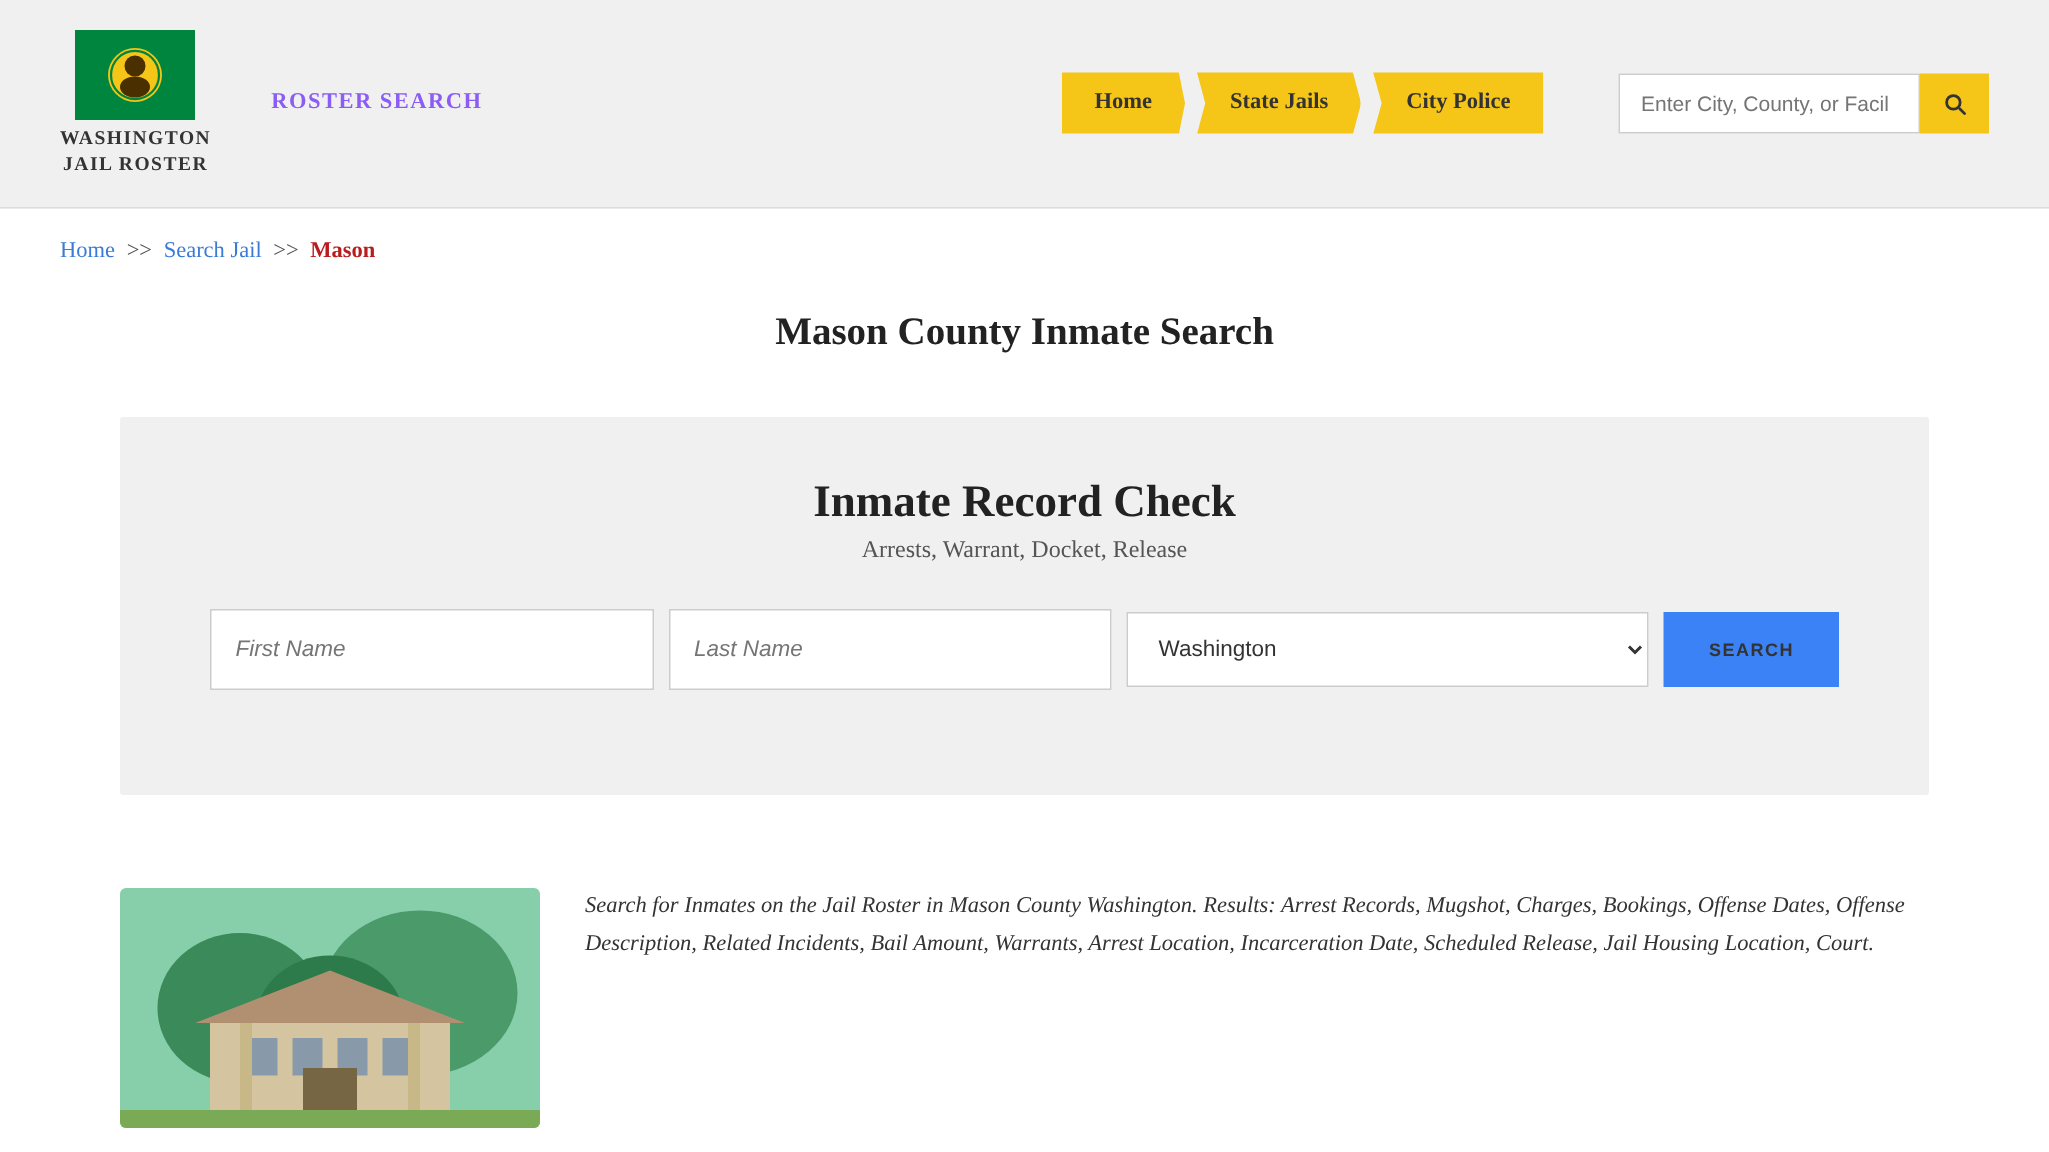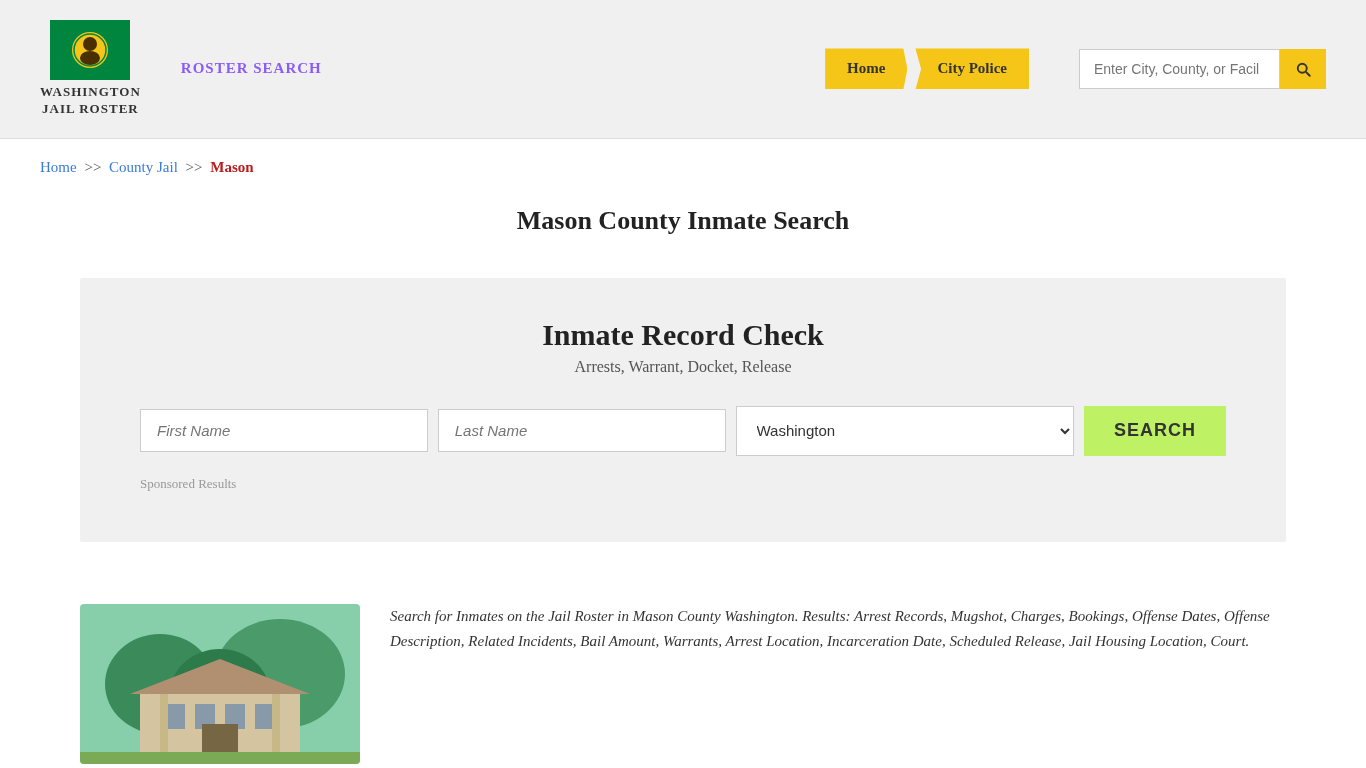--- a/index.html
+++ b/index.html
@@ -140,42 +140,42 @@
       display: flex;
       align-items: center;
       gap: 10px;
       margin-bottom: 20px;
     }
     .record-check-form input[type="text"] {
       padding: 12px 16px;
       font-size: 15px;
       border: 1px solid #ccc;
       outline: none;
-      height: 43px;
+      height: 54px;
       flex: 1;
       font-style: italic;
       color: #888;
     }
     .record-check-form select {
       padding: 12px 16px;
       font-size: 15px;
       border: 1px solid #ccc;
       outline: none;
       height: 50px;
       flex: 1.2;
       color: #333;
       background: #fff;
     }
     .search-btn {
-      background: #bef264;
+      background: #3b82f6;
       color: #333;
       border: none;
       padding: 0 30px;
       height: 50px;
-      font-size: 18px;
+      font-size: 12px;
       font-weight: bold;
       cursor: pointer;
       letter-spacing: 1px;
       flex-shrink: 0;
     }
     .sponsored-label {
       font-size: 13px;
       color: #999;
     }
 
@@ -226,38 +226,39 @@
     <div class="logo-title">
       <span>WASHINGTON</span><br>
       <span>JAIL ROSTER</span>
     </div>
   </a>
 
   <span class="roster-search-label">ROSTER SEARCH</span>
 
   <nav class="nav-area">
     <a class="nav-btn" href="#">Home</a>
+    <a class="nav-btn" href="#">State Jails</a>
     <a class="nav-btn" href="#">City Police</a>
   </nav>
 
   <div class="search-area">
     <input class="header-search-input" type="text" placeholder="Enter City, County, or Facil" style="">
     <button class="header-search-btn">
       <svg class="search-icon-svg" viewBox="0 0 24 24">
         <path d="M21 21l-4.35-4.35M17 11A6 6 0 1 1 5 11a6 6 0 0 1 12 0z" stroke="#333" stroke-width="2.5" fill="none" stroke-linecap="round"></path>
       </svg>
     </button>
   </div>
 </header>
 
 <div class="breadcrumb-area">
   <nav class="breadcrumb">
     <a href="#">Home</a>
     <span class="breadcrumb-sep">&gt;&gt;</span>
-    <a href="#">County Jail</a>
+    <a href="#">Search Jail</a>
     <span class="breadcrumb-sep">&gt;&gt;</span>
     <span class="breadcrumb-current">Mason</span>
   </nav>
 </div>
 
 <div class="page-title-area">
   <h1 class="page-title">Mason County Inmate Search</h1>
 </div>
 
 <div class="record-check-box">
@@ -265,21 +266,20 @@
   <p class="record-check-subtitle">Arrests, Warrant, Docket, Release</p>
 
   <div class="record-check-form">
     <input type="text" placeholder="First Name" style="">
     <input type="text" placeholder="Last Name" style="">
     <select id="state-select">
     <option value="Alabama">Alabama</option><option value="Alaska">Alaska</option><option value="Arizona">Arizona</option><option value="Arkansas">Arkansas</option><option value="California">California</option><option value="Colorado">Colorado</option><option value="Connecticut">Connecticut</option><option value="Delaware">Delaware</option><option value="Florida">Florida</option><option value="Georgia">Georgia</option><option value="Hawaii">Hawaii</option><option value="Idaho">Idaho</option><option value="Illinois">Illinois</option><option value="Indiana">Indiana</option><option value="Iowa">Iowa</option><option value="Kansas">Kansas</option><option value="Kentucky">Kentucky</option><option value="Louisiana">Louisiana</option><option value="Maine">Maine</option><option value="Maryland">Maryland</option><option value="Massachusetts">Massachusetts</option><option value="Michigan">Michigan</option><option value="Minnesota">Minnesota</option><option value="Mississippi">Mississippi</option><option value="Missouri">Missouri</option><option value="Montana">Montana</option><option value="Nebraska">Nebraska</option><option value="Nevada">Nevada</option><option value="New Hampshire">New Hampshire</option><option value="New Jersey">New Jersey</option><option value="New Mexico">New Mexico</option><option value="New York">New York</option><option value="North Carolina">North Carolina</option><option value="North Dakota">North Dakota</option><option value="Ohio">Ohio</option><option value="Oklahoma">Oklahoma</option><option value="Oregon">Oregon</option><option value="Pennsylvania">Pennsylvania</option><option value="Rhode Island">Rhode Island</option><option value="South Carolina">South Carolina</option><option value="South Dakota">South Dakota</option><option value="Tennessee">Tennessee</option><option value="Texas">Texas</option><option value="Utah">Utah</option><option value="Vermont">Vermont</option><option value="Virginia">Virginia</option><option value="Washington" selected="">Washington</option><option value="West Virginia">West Virginia</option><option value="Wisconsin">Wisconsin</option><option value="Wyoming">Wyoming</option></select>
     <button class="search-btn">SEARCH</button>
   </div>
 
-  <p class="sponsored-label">Sponsored Results</p>
 </div>
 
 <div class="bottom-section">
   <div class="jail-image">
     
     <svg width="280" height="160" viewBox="0 0 280 160" xmlns="http://www.w3.org/2000/svg">
 
       <rect width="280" height="160" fill="#87CEAB"></rect>
 
       <ellipse cx="80" cy="80" rx="55" ry="50" fill="#3a8a5a"></ellipse>

